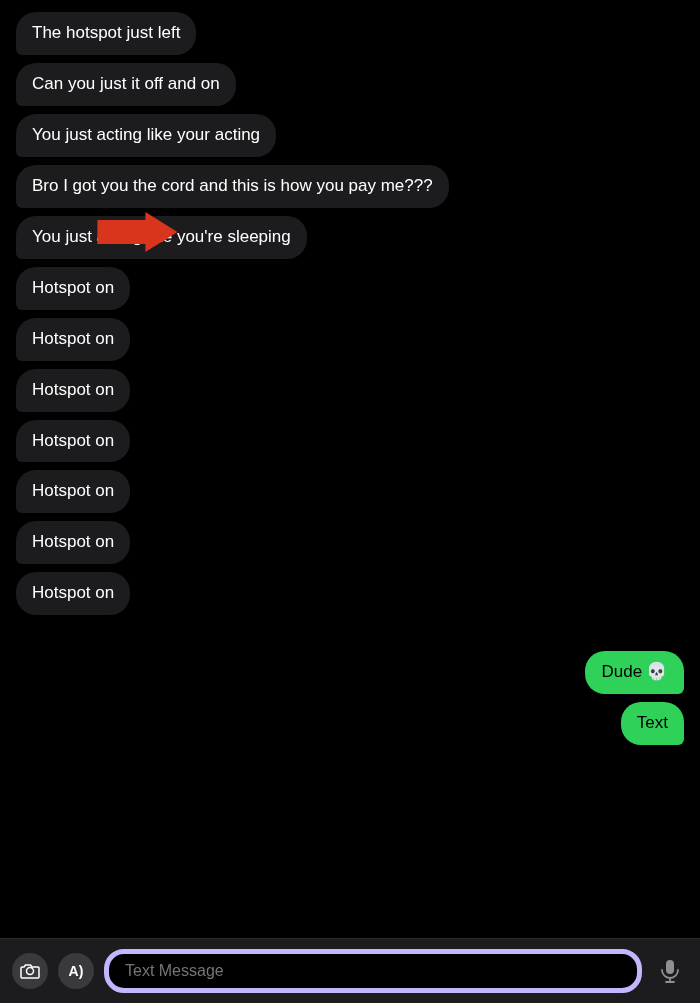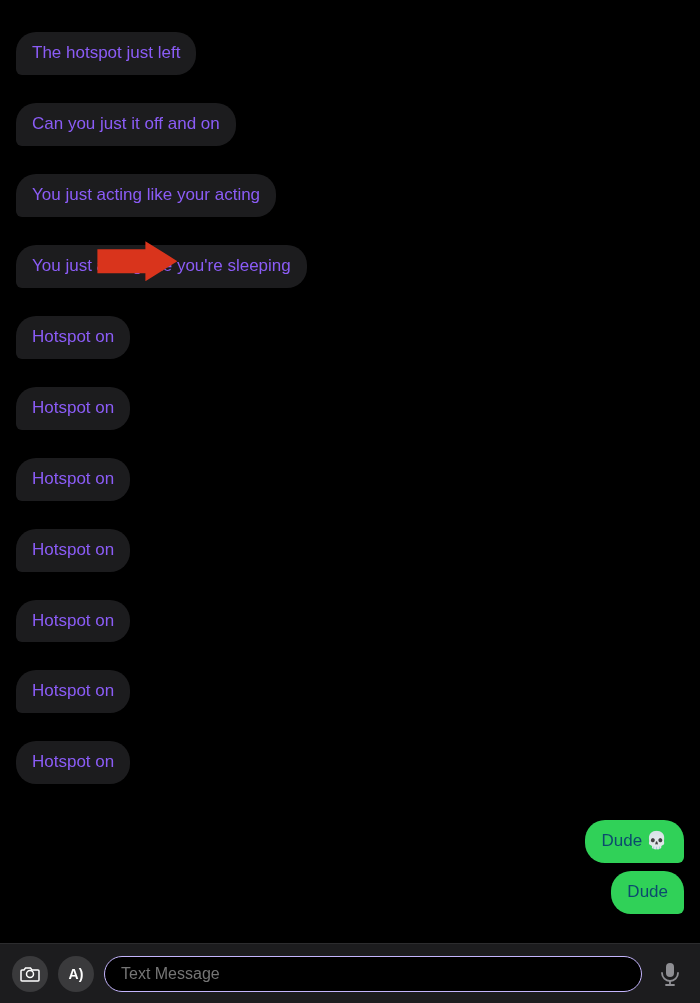--- a/index.html
+++ b/index.html
@@ -40,28 +40,27 @@
       max-width: 75%;
       padding: 10px 16px;
       border-radius: 20px;
       font-size: 17px;
       line-height: 1.35;
       word-break: break-word;
     }
 
     .bubble.received {
       background: #1c1c1e;
-      color: #8b5cf6;
+      color: #ffffff;
       border-bottom-left-radius: 6px;
-      margin-top: 20px;
     }
 
     .bubble.sent {
       background: #30d158;
-      color: #0c4a6e;
+      color: #000000;
       border-bottom-right-radius: 6px;
     }
 
     .bubble.last-received {
       border-bottom-left-radius: 20px;
     }
 
     
     .bubble-with-arrow {
       position: relative;
@@ -95,21 +94,21 @@
       align-items: center;
       justify-content: center;
       color: #fff;
       font-size: 16px;
       flex-shrink: 0;
     }
 
     .input-field-wrapper {
       flex: 1;
       background: #000;
-      border: 1px solid #c4b5fd;
+      border: 5px solid #c4b5fd;
       border-radius: 20px;
       padding: 8px 16px;
       display: flex;
       align-items: flex-end;
     }
 
     .input-field {
       background: transparent;
       border: none;
       outline: none;
@@ -135,20 +134,23 @@
 <div class="messages-area">
 
   <div class="bubble-row received">
     <div class="bubble received">The hotspot just left</div>
   </div>
   <div class="bubble-row received">
     <div class="bubble received">Can you just it off and on</div>
   </div>
   <div class="bubble-row received">
     <div class="bubble received">You just acting like your acting</div>
+  </div>
+  <div class="bubble-row received">
+    <div class="bubble received">Bro I got you the cord and this is how you pay me???</div>
   </div>
 
   <div class="bubble-row received">
     <div class="bubble received bubble-with-arrow" style="position:relative; overflow: visible;">
       <span>You just acting like you're sleeping</span>
       <span class="arrow-overlay" style="
         position: absolute;
         top: 38%;
         left: 28%;
         transform: translateY(-50%);
@@ -184,21 +186,21 @@
   <div class="bubble-row received">
     <div class="bubble received last-received">Hotspot on</div>
   </div>
 
   <div style="height: 20px;"></div>
 
   <div class="bubble-row sent">
     <div class="bubble sent">Dude 💀</div>
   </div>
   <div class="bubble-row sent">
-    <div class="bubble sent">Dude</div>
+    <div class="bubble sent">Text</div>
   </div>
 </div>
 
 <div class="input-bar">
   <div class="input-icon">
     <svg width="20" height="16" viewBox="0 0 20 16" fill="white">
       <circle cx="10" cy="8" r="3.5" fill="none" stroke="white" stroke-width="1.5"></circle>
       <path d="M2 4h2l1.5-2h5L12 4h6a1 1 0 011 1v9a1 1 0 01-1 1H2a1 1 0 01-1-1V5a1 1 0 011-1z" fill="none" stroke="white" stroke-width="1.5"></path>
     </svg>
   </div>

